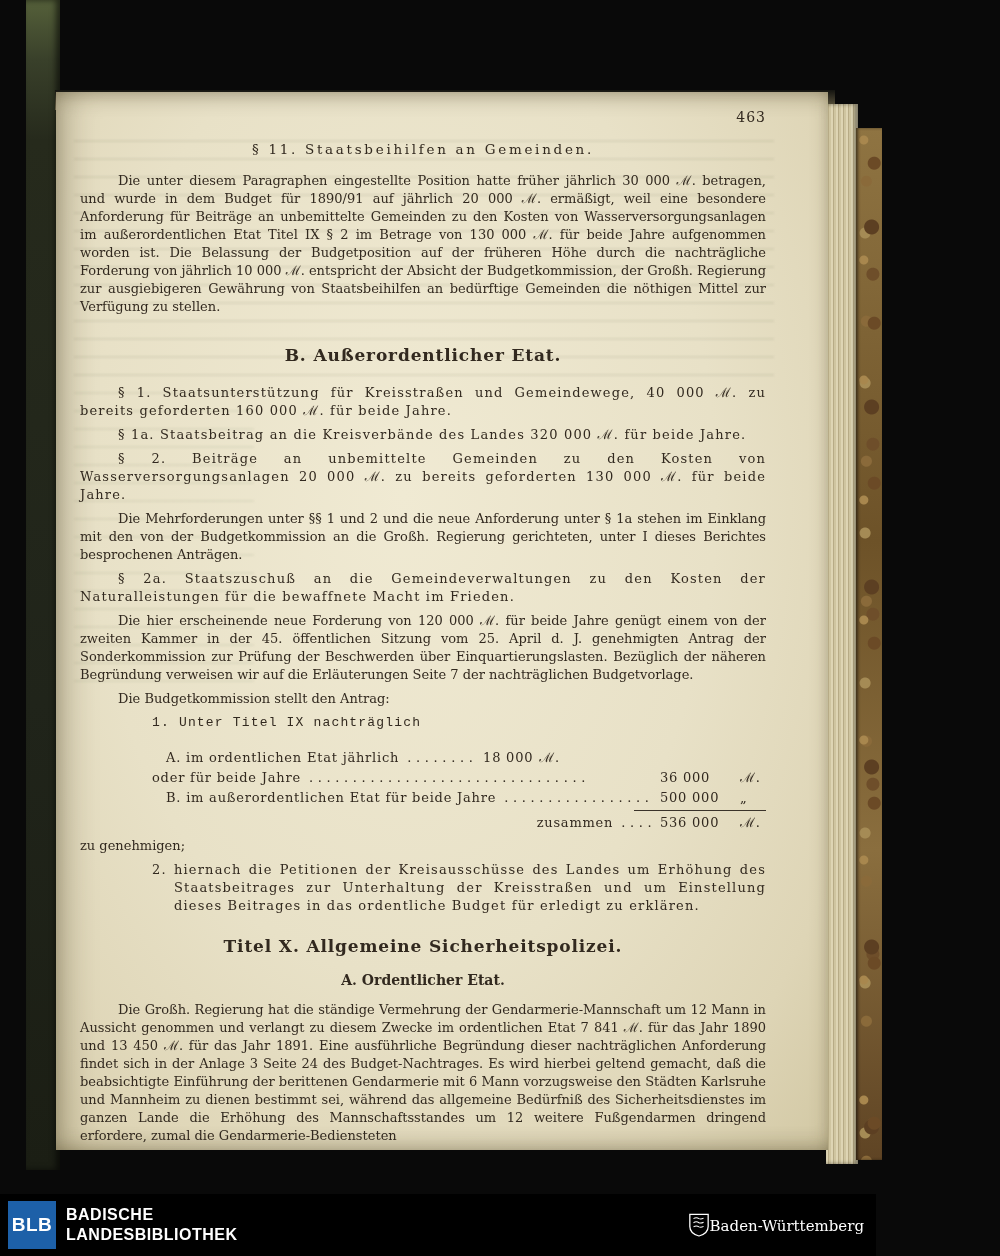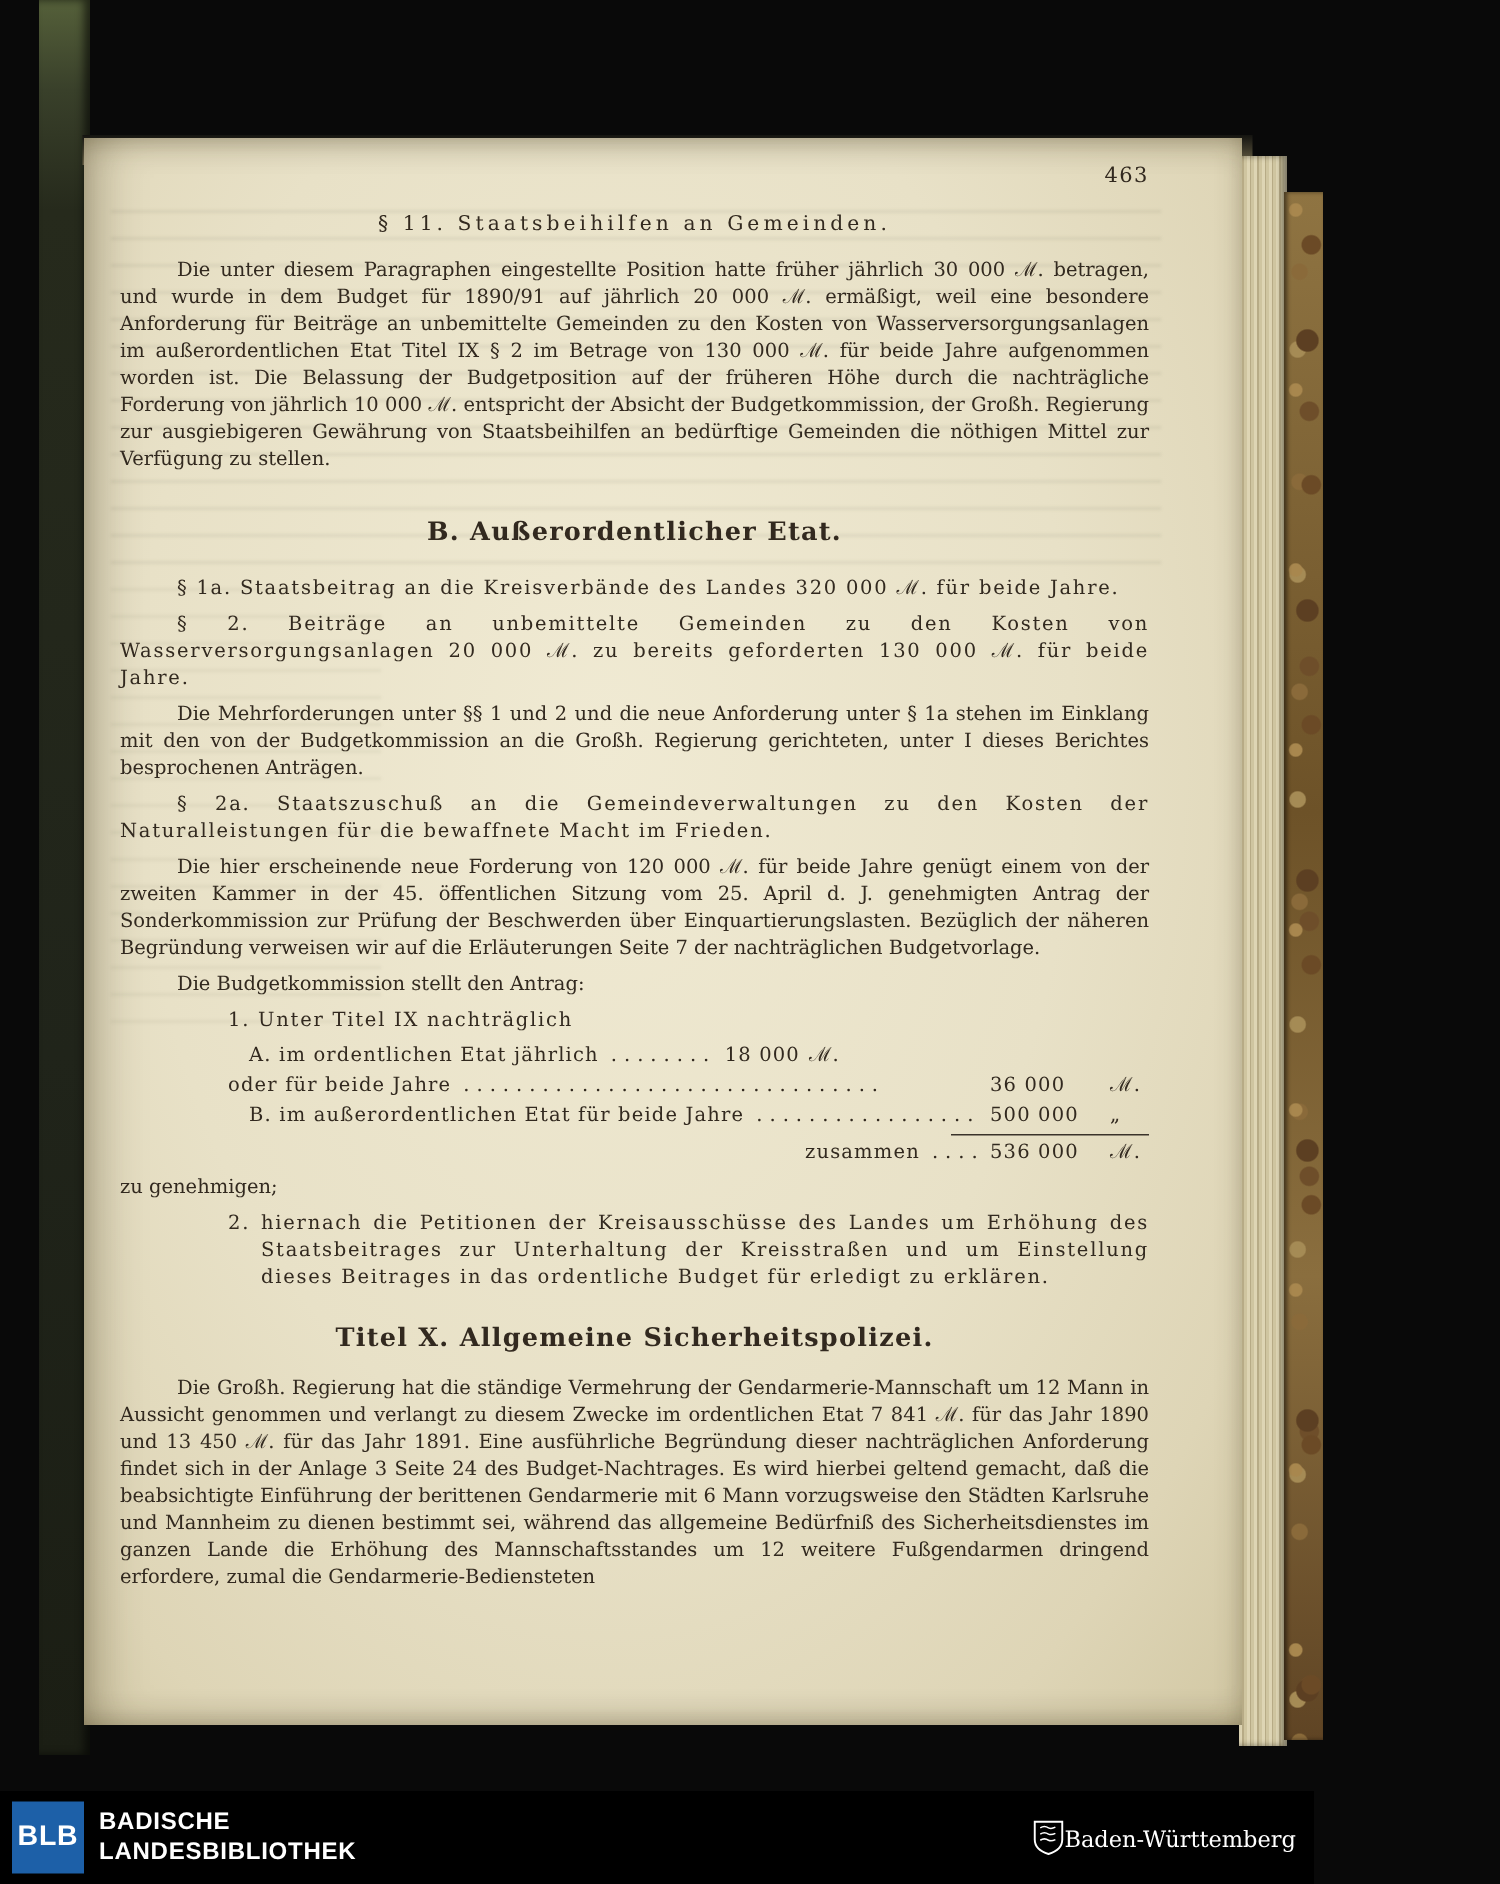--- a/index.html
+++ b/index.html
@@ -77,21 +77,21 @@
   .h-x{
     margin:22px 0 16px;text-align:center;font-size:17px;font-weight:bold;
     letter-spacing:.05em;
   }
   .h-ord{
     margin:0 0 12px;text-align:center;font-size:14px;font-weight:bold;
   }
   .p{margin:0 0 6px;text-align:justify;text-indent:38px;}
   .p.noind{text-indent:0;}
   .sp{letter-spacing:.09em;}
-  .item1{margin:2px 0 4px;padding-left:72px;}
+  .item1{margin:2px 0 16px;padding-left:72px;font-family:Liberation Mono, monospace;}
   .item2{
     margin:4px 0 10px;padding-left:94px;text-indent:-22px;text-align:justify;
   }
   .amt-block{margin:0 0 4px;}
   .amt-row{
     display:flex;align-items:baseline;padding-left:86px;letter-spacing:.06em;
     line-height:20px;
   }
   .amt-row.oder{padding-left:72px;}
   .amt-row .lbl{white-space:nowrap;}
@@ -148,20 +148,21 @@
     <div class="bleed2"></div>
 
     <div class="content">
       <div class="pagenum">463</div>
 
       <h2 class="h-sp">§ 11. Staatsbeihilfen an Gemeinden.</h2>
       <p class="p">Die unter diesem Paragraphen eingestellte Position hatte früher jährlich 30 000 ℳ. betragen, und wurde in dem Budget für 1890/91 auf jährlich 20 000 ℳ. ermäßigt, weil eine besondere Anforderung für Beiträge an unbemittelte Gemeinden zu den Kosten von Wasserversorgungsanlagen im außerordentlichen Etat Titel IX § 2 im Betrage von 130 000 ℳ. für beide Jahre aufgenommen worden ist. Die Belassung der Budgetposition auf der früheren Höhe durch die nachträgliche Forderung von jährlich 10 000 ℳ. entspricht der Absicht der Budgetkommission, der Großh. Regierung zur ausgiebigeren Gewährung von Staatsbeihilfen an bedürftige Gemeinden die nöthigen Mittel zur Verfügung zu stellen.</p>
 
       <h1 class="h-b">B. Außerordentlicher Etat.</h1>
 
+      <p class="p sp">§ 1. Staatsunterstützung für Kreisstraßen und Gemeindewege, 40 000 ℳ. zu bereits geforderten 160 000 ℳ. für beide Jahre.</p>
       <p class="p sp">§ 1a. Staatsbeitrag an die Kreisverbände des Landes 320 000 ℳ. für beide Jahre.</p>
       <p class="p sp">§ 2. Beiträge an unbemittelte Gemeinden zu den Kosten von Wasserversorgungsanlagen 20 000 ℳ. zu bereits geforderten 130 000 ℳ. für beide Jahre.</p>
       <p class="p">Die Mehrforderungen unter §§ 1 und 2 und die neue Anforderung unter § 1a stehen im Einklang mit den von der Budgetkommission an die Großh. Regierung gerichteten, unter I dieses Berichtes besprochenen Anträgen.</p>
       <p class="p sp">§ 2a. Staatszuschuß an die Gemeindeverwaltungen zu den Kosten der Naturalleistungen für die bewaffnete Macht im Frieden.</p>
       <p class="p">Die hier erscheinende neue Forderung von 120 000 ℳ. für beide Jahre genügt einem von der zweiten Kammer in der 45. öffentlichen Sitzung vom 25. April d. J. genehmigten Antrag der Sonderkommission zur Prüfung der Beschwerden über Einquartierungslasten. Bezüglich der näheren Begründung verweisen wir auf die Erläuterungen Seite 7 der nachträglichen Budgetvorlage.</p>
       <p class="p">Die Budgetkommission stellt den Antrag:</p>
 
       <p class="item1 sp">1. Unter Titel IX nachträglich</p>
 
       <div class="amt-block">
@@ -190,20 +191,21 @@
           <span class="amt">536 000</span>
           <span class="unit">ℳ.</span>
         </div>
       </div>
 
       <p class="p noind">zu genehmigen;</p>
 
       <p class="item2 sp">2. hiernach die Petitionen der Kreisausschüsse des Landes um Erhöhung des Staatsbeitrages zur Unterhaltung der Kreisstraßen und um Einstellung dieses Beitrages in das ordentliche Budget für erledigt zu erklären.</p>
 
       <h1 class="h-x">Titel X. Allgemeine Sicherheitspolizei.</h1>
+      <h3 class="h-ord">A. Ordentlicher Etat.</h3>
 
       <p class="p">Die Großh. Regierung hat die ständige Vermehrung der Gendarmerie-Mannschaft um 12 Mann in Aussicht genommen und verlangt zu diesem Zwecke im ordentlichen Etat 7 841 ℳ. für das Jahr 1890 und 13 450 ℳ. für das Jahr 1891. Eine ausführliche Begründung dieser nachträglichen Anforderung findet sich in der Anlage 3 Seite 24 des Budget-Nachtrages. Es wird hierbei geltend gemacht, daß die beabsichtigte Einführung der berittenen Gendarmerie mit 6 Mann vorzugsweise den Städten Karlsruhe und Mannheim zu dienen bestimmt sei, während das allgemeine Bedürfniß des Sicherheitsdienstes im ganzen Lande die Erhöhung des Mannschaftsstandes um 12 weitere Fußgendarmen dringend erfordere, zumal die Gendarmerie-Bediensteten</p>
     </div>
   </div>
 
   <div class="footer">
     <div class="blb-badge">
       <span>BLB</span>
     </div>
     <div class="blb-text">

